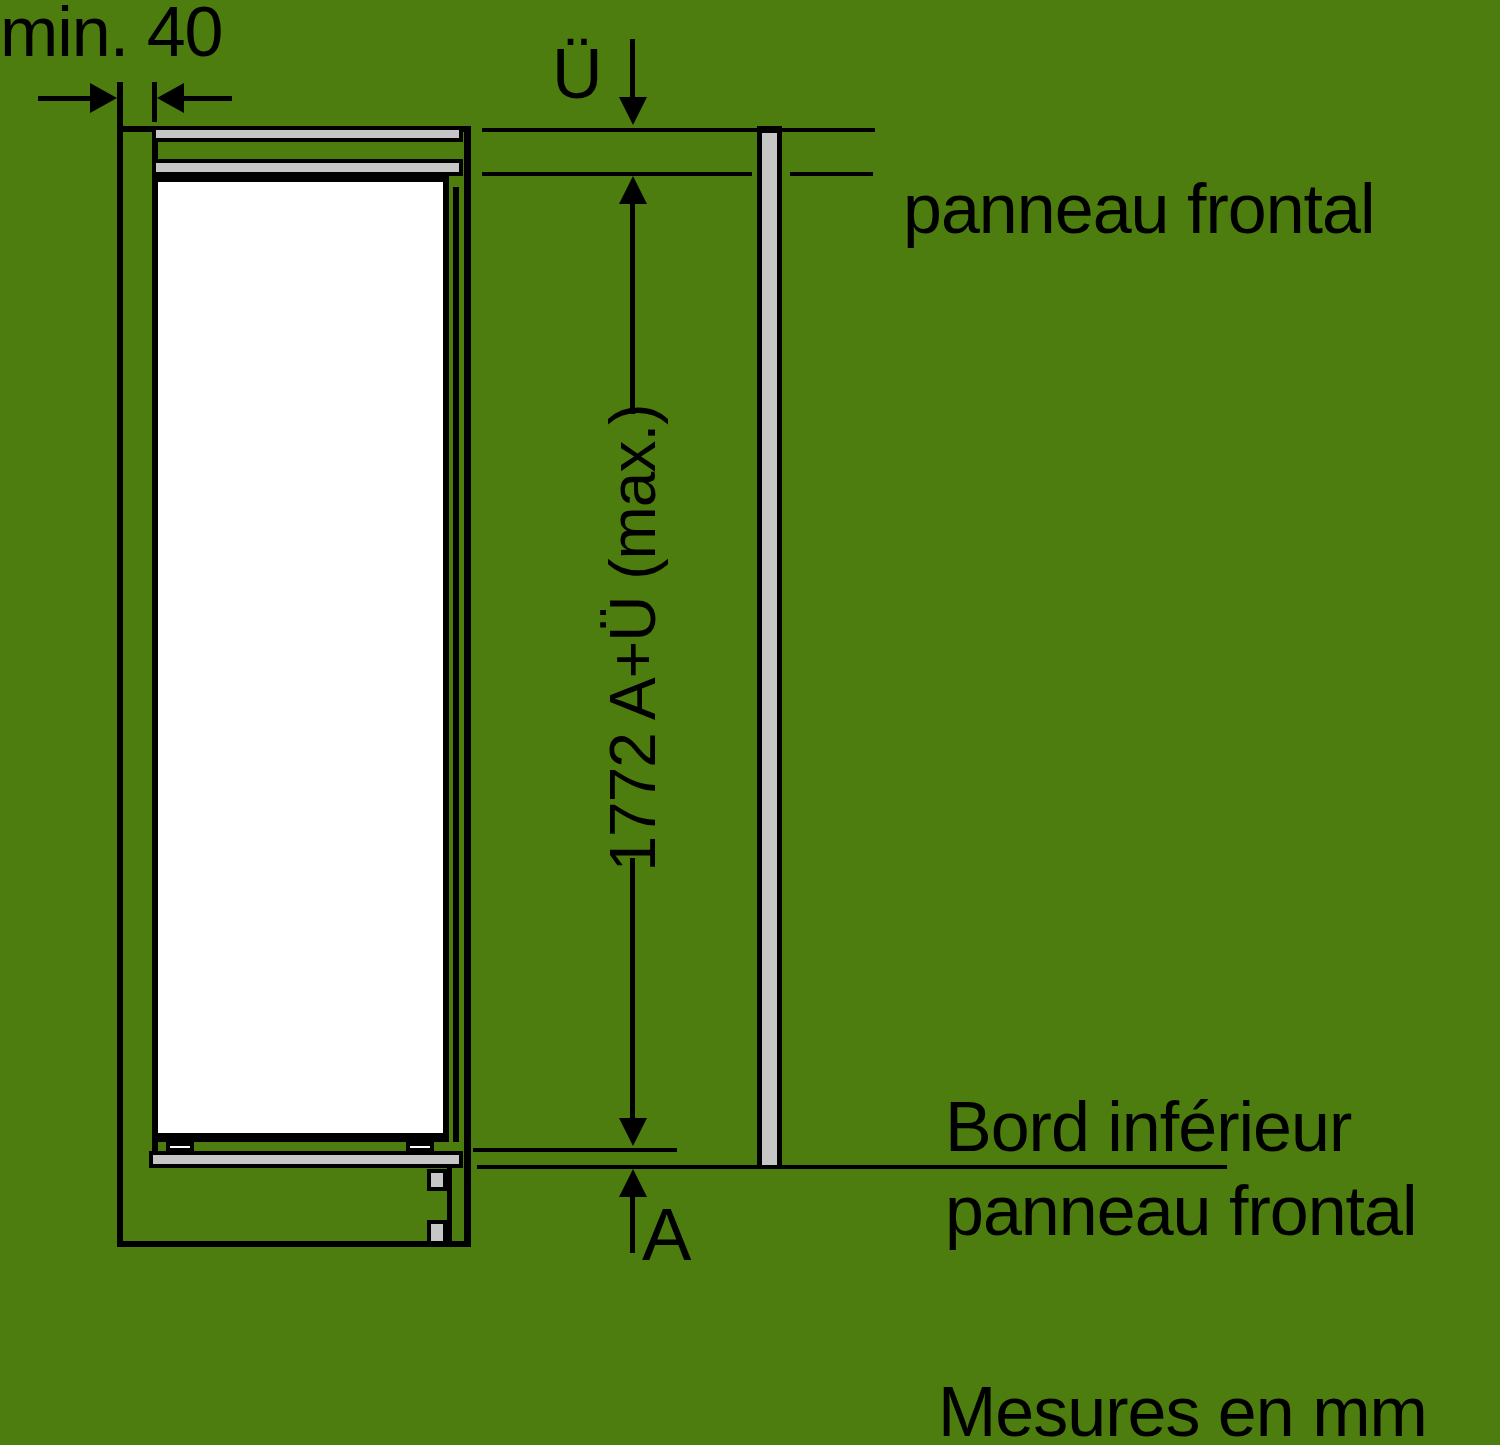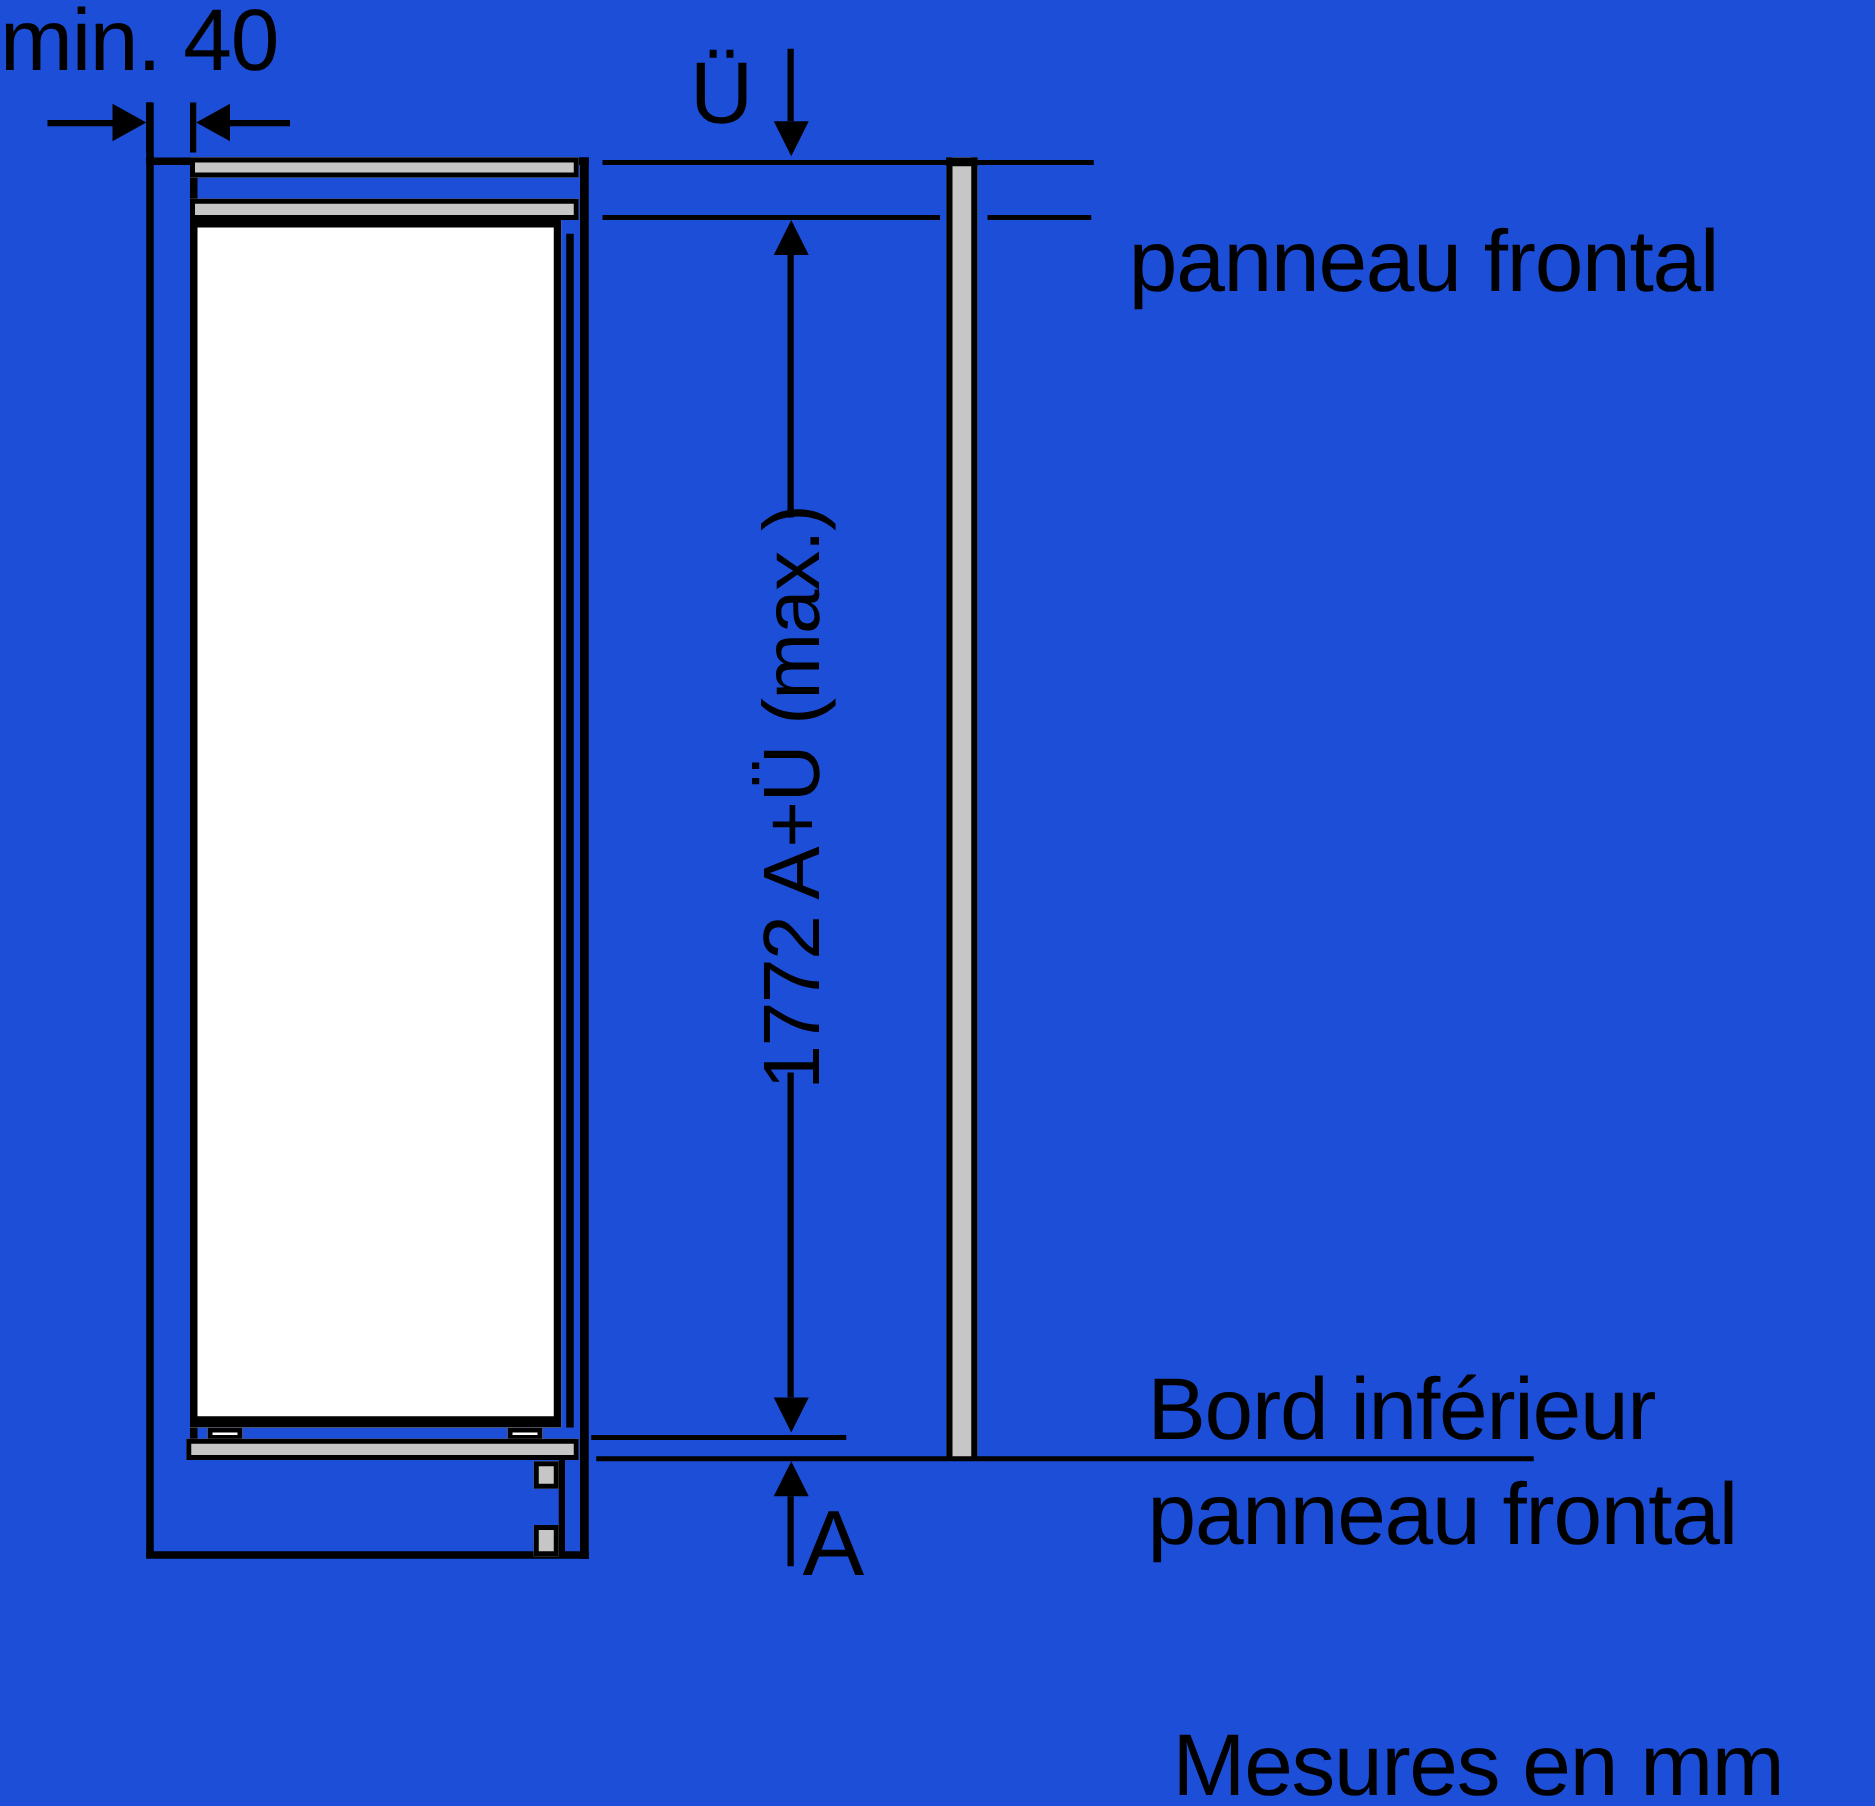--- a/index.html
+++ b/index.html
@@ -1,17 +1,17 @@
 <!DOCTYPE html>
 <html><head>
 <meta charset="utf-8">
 <style>
   html,body{margin:0;padding:0;background:#ffffff;}
   #stage{
-    position:relative;width:1500px;height:1445px;background:#1d4ed8;overflow:hidden;
+    position:relative;width:1500px;height:1445px;background:#4d7c0f;overflow:hidden;
     font-family:"Liberation Sans","DejaVu Sans",sans-serif;color:#000;
   }
   .abs{position:absolute;}
   .hline,.vline{position:absolute;background:#000000;}
   .label{position:absolute;font-size:70px;line-height:1.15;letter-spacing:-1px;white-space:nowrap;color:#000;}
   .gray{position:absolute;background:#c6c6c6;border:4px solid #000;box-sizing:border-box;}
   .whitebox{position:absolute;background:#ffffff;border:4px solid #000;box-sizing:border-box;}
   .tri{position:absolute;width:0;height:0;}
   .tri-right{border-left:27px solid #000;border-top:15px solid transparent;border-bottom:15px solid transparent;}
   .tri-left{border-right:27px solid #000;border-top:15px solid transparent;border-bottom:15px solid transparent;}
@@ -73,20 +73,20 @@
 
   <div class="tri tri-up" style="left:619px;top:1169px;"></div>
   <div class="vline" style="left:630px;top:1197px;width:5px;height:56px;"></div>
   <div class="label" style="left:642px;top:1192px;font-size:74px;">A</div>
 
   <div class="label" style="left:903px;top:80px;line-height:86px;">
     <br>
     <span>panneau frontal</span>
   </div>
 
-  <div class="label" style="left:918px;top:1085px;line-height:84px;">
+  <div class="label" style="left:945px;top:1085px;line-height:84px;">
     <span>Bord inférieur</span><br>
     <span>panneau frontal</span>
   </div>
 
   <div class="label" style="left:938px;top:1372px;">Mesures en mm</div>
 
 </div>
 
 </body></html>

